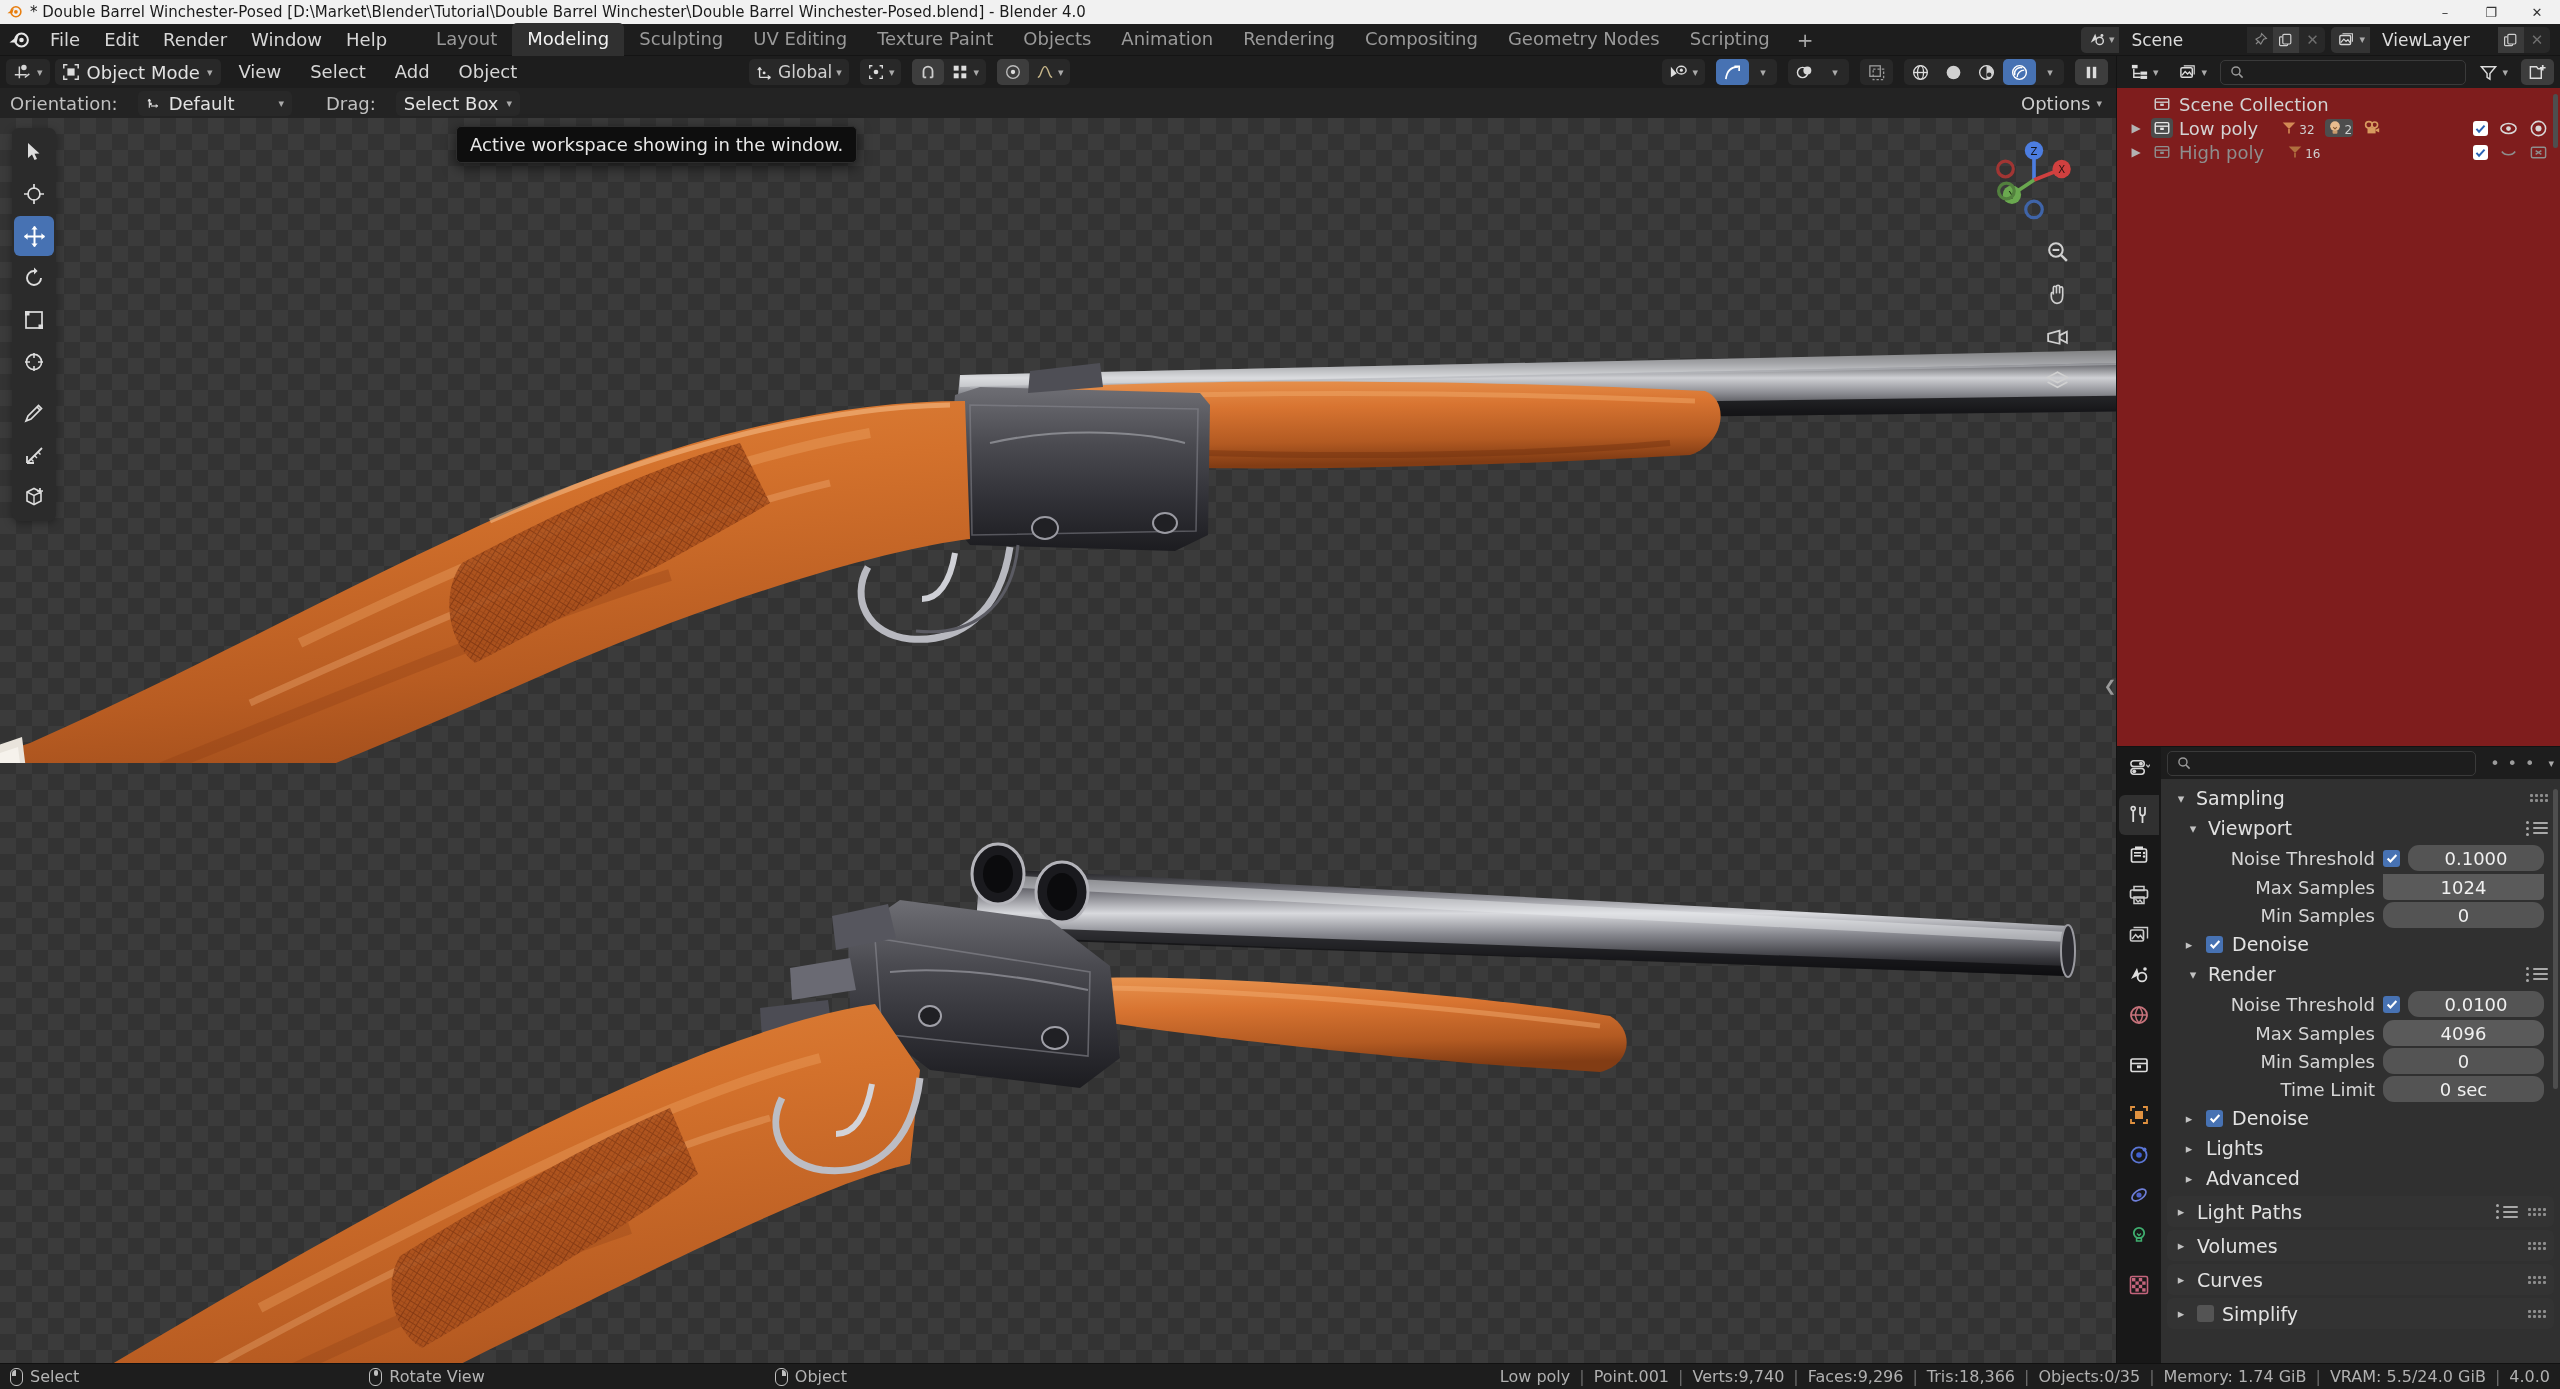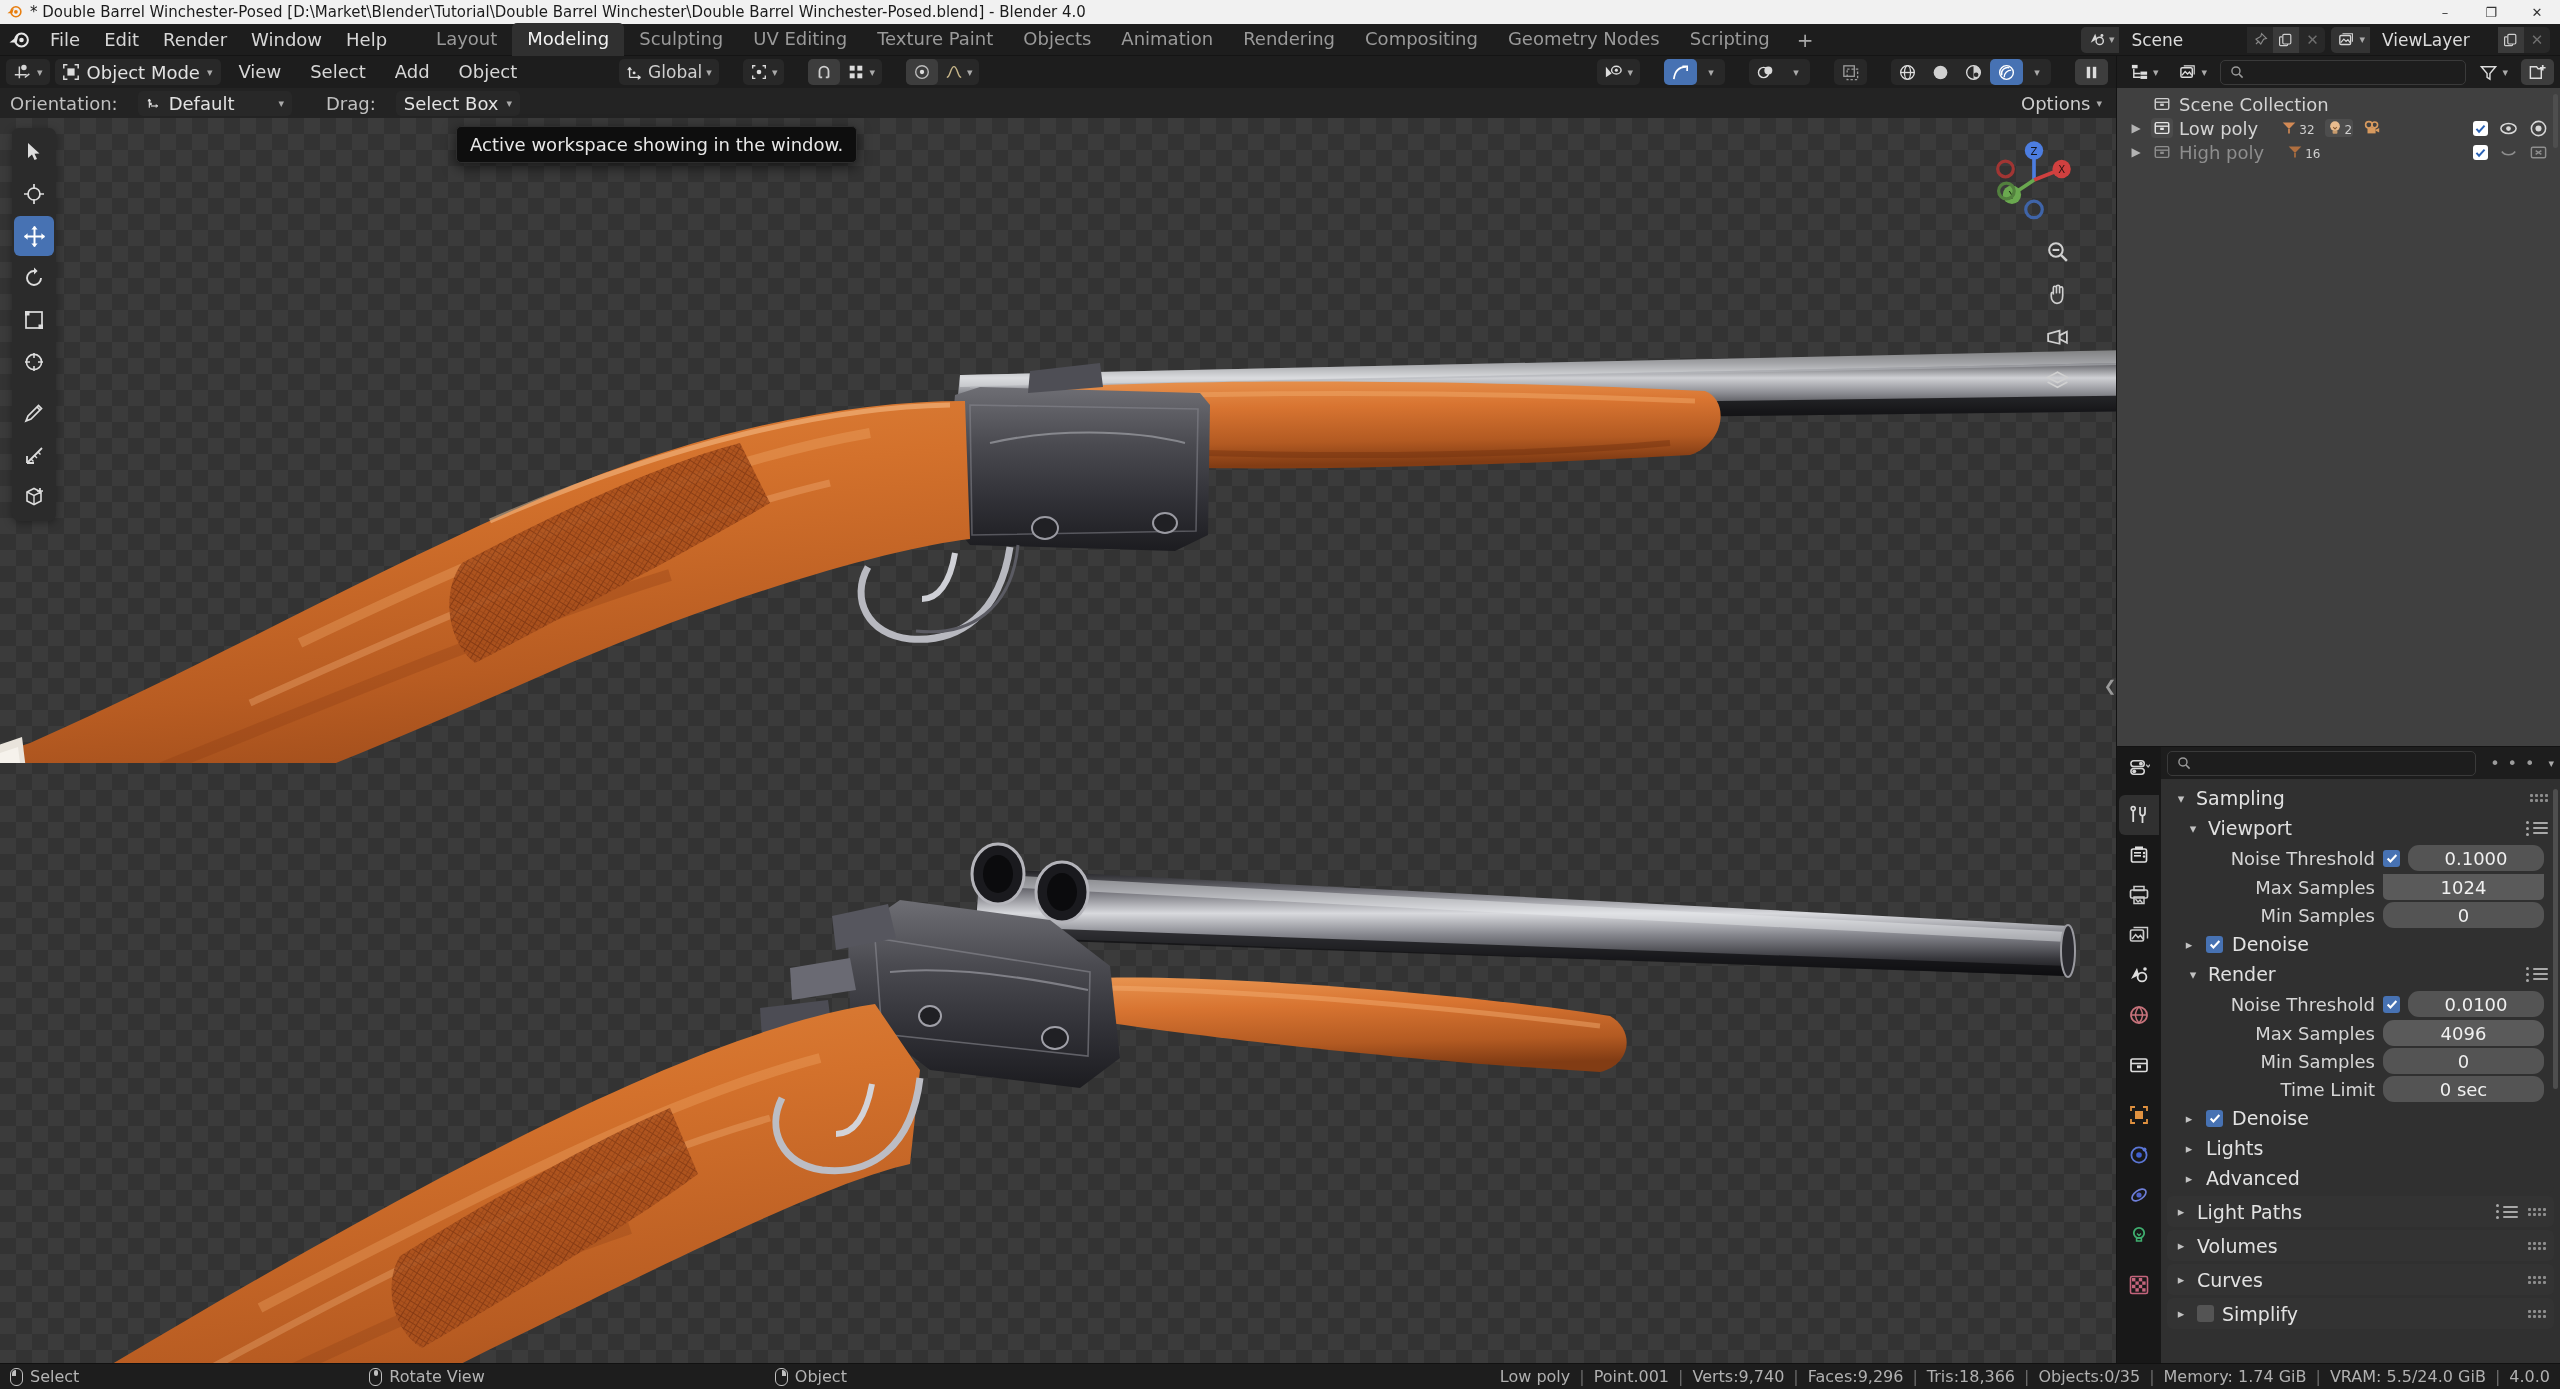--- a/index.html
+++ b/index.html
@@ -123,21 +123,21 @@
   
   .rightcol{ flex:0 0 444px; width:444px; display:flex; flex-direction:column; background:#181818; }
 
   
   .outliner{ flex:0 0 690px; display:flex; flex-direction:column; background:#1d1d1d; border-left:1px solid #131313;}
   .out-header{ height:32px;flex:0 0 32px; background:#1d1d1d; display:flex;align-items:center; padding:0 6px; gap:6px;}
   .srch{
     flex:1 1 auto; height:25px; background:#1d1d1d; border:1px solid #3a3a3a; border-radius:5px;
     display:flex;align-items:center; gap:7px; padding:0 9px; color:#8d8d8d; font-size:16px;
   }
-  .out-body{ flex:1 1 auto; background:#404040; padding-top:4px; overflow:hidden; position:relative; }
+  .out-body{ flex:1 1 auto; background:#7f1d1d; padding-top:4px; overflow:hidden; position:relative; }
   .out-row{
     display:flex; align-items:center; height:24px; padding-left:10px; font-size:18px;
     color:#d3d3d3; gap:6px; position:relative;
   }
   .out-row.dim{ color:#8e8e8e; }
   .disc{ width:18px;height:18px;display:flex;align-items:center;justify-content:center;color:#b3b3b3;font-size:12px;}
   .coll-ic{ width:22px;height:20px;display:flex;align-items:center;justify-content:center; }
   .coll-ic.sel{ background:#4b4b4b; border-radius:4px; }
   .out-name{ white-space:nowrap; }
   .out-counts{ display:flex;align-items:flex-end; gap:10px; margin-left:16px; }
@@ -339,21 +339,21 @@
               </svg>
           </span>
           <span>Object Mode</span>
           <span class="dd-arrow">▾</span>
         </div>
         <div class="menu-item">View</div>
         <div class="menu-item">Select</div>
         <div class="menu-item">Add</div>
         <div class="menu-item">Object</div>
 
-        <div style="margin-left:auto;display:flex;align-items:center;gap:24px;padding-right:2px;">
+        <div style="margin-left:auto;display:flex;align-items:center;gap:11px;padding-right:2px;">
           <div class="hdr-group">
             <div class="hdr-btn">
               <svg width="18" height="18" viewBox="0 0 20 20">
                   <path d="M4 16 V5 M4 16 H16" stroke="#ddd" stroke-width="1.5" fill="none"></path>
                   <path d="M4 5 l-2 3 M4 5 l2 3 M16 16 l-3 -2 M16 16 l-3 2" stroke="#ddd" stroke-width="1.4" fill="none"></path>
                   <circle cx="9" cy="11" r="1.6" fill="#ddd"></circle>
                 </svg>
               <span>Global</span>
               <span class="dd-arrow">▾</span>
             </div>

